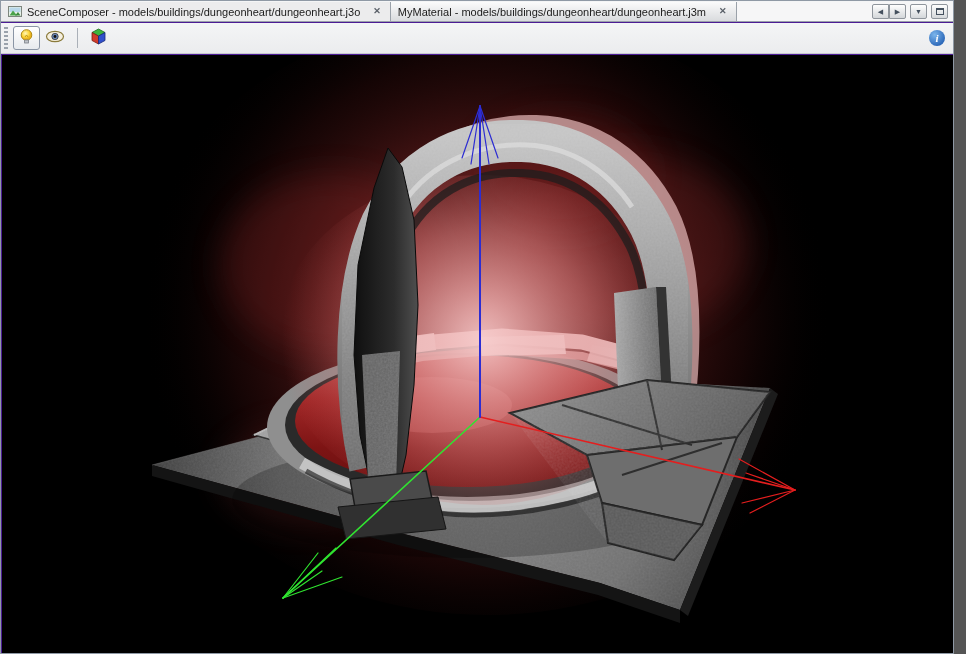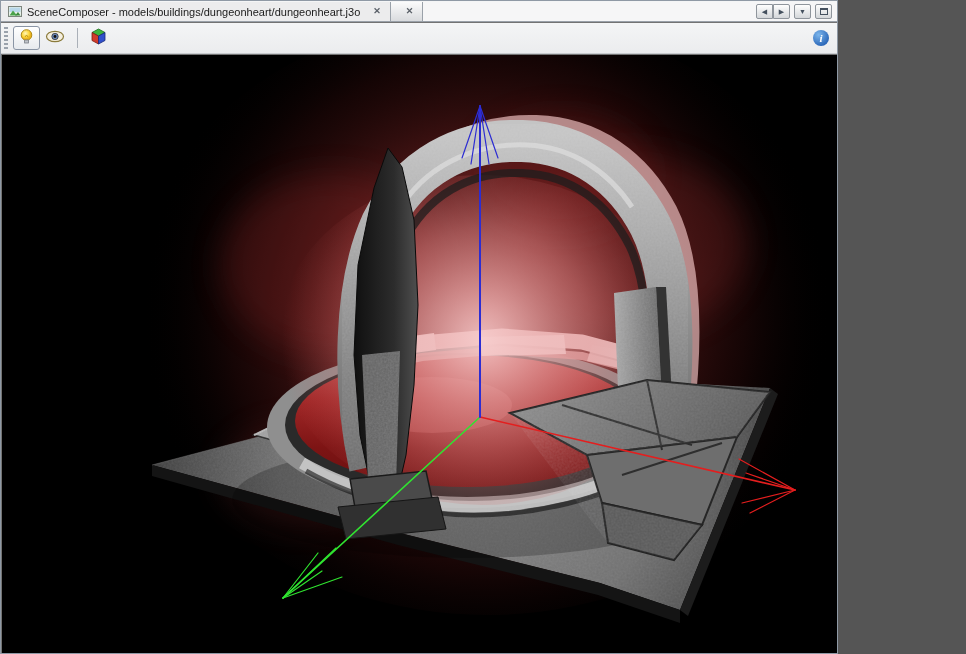--- a/index.html
+++ b/index.html
@@ -1,19 +1,19 @@
 <!DOCTYPE html>
 <html><head>
 <meta charset="utf-8">
 <style>
   html,body{margin:0;padding:0;background:#555;}
   *{box-sizing:border-box;}
   .window{
-    position:relative;width:838px;height:654px;
-    background:#737373;border:1px solid #8f99a5;
+    position:relative;width:954px;height:654px;
+    background:#4c1d95;border:1px solid #8f99a5;
     font-family:"Liberation Sans",sans-serif;
     overflow:hidden;
   }
   
   .tabbar{
     position:absolute;top:0;left:0;right:0;height:21px;
     background:#f4f5f6;display:flex;align-items:stretch;
     border-bottom:1px solid #9aa1a9;padding-top:1px;
   }
   .tab{
@@ -79,20 +79,21 @@
           <rect x="0.5" y="0.5" width="13" height="10" fill="#e9f2e9" stroke="#7e867e"></rect>
           <rect x="1.5" y="1.5" width="11" height="4.5" fill="#b9d8ea"></rect>
           <polygon points="1.5,9.5 5,4.5 9,9.5" fill="#4aa34a"></polygon>
           <polygon points="7,9.5 10,6 12.5,9.5" fill="#3c8a3c"></polygon>
         </svg>
       </span>
       <span>SceneComposer - models/buildings/dungeonheart/dungeonheart.j3o</span>
       <span class="close">✕</span>
     </div>
     <div class="tab unselected">
+      <span>MyMaterial - models/buildings/dungeonheart/dungeonheart.j3m</span>
       <span class="close">✕</span>
     </div>
     <div class="tabbar-spacer"></div>
     <div class="tabbar-controls">
       <button class="tb-btn joined-left">
           <span>◀</span>
         </button>
       <button class="tb-btn joined-right">
           <span>▶</span>
         </button>

